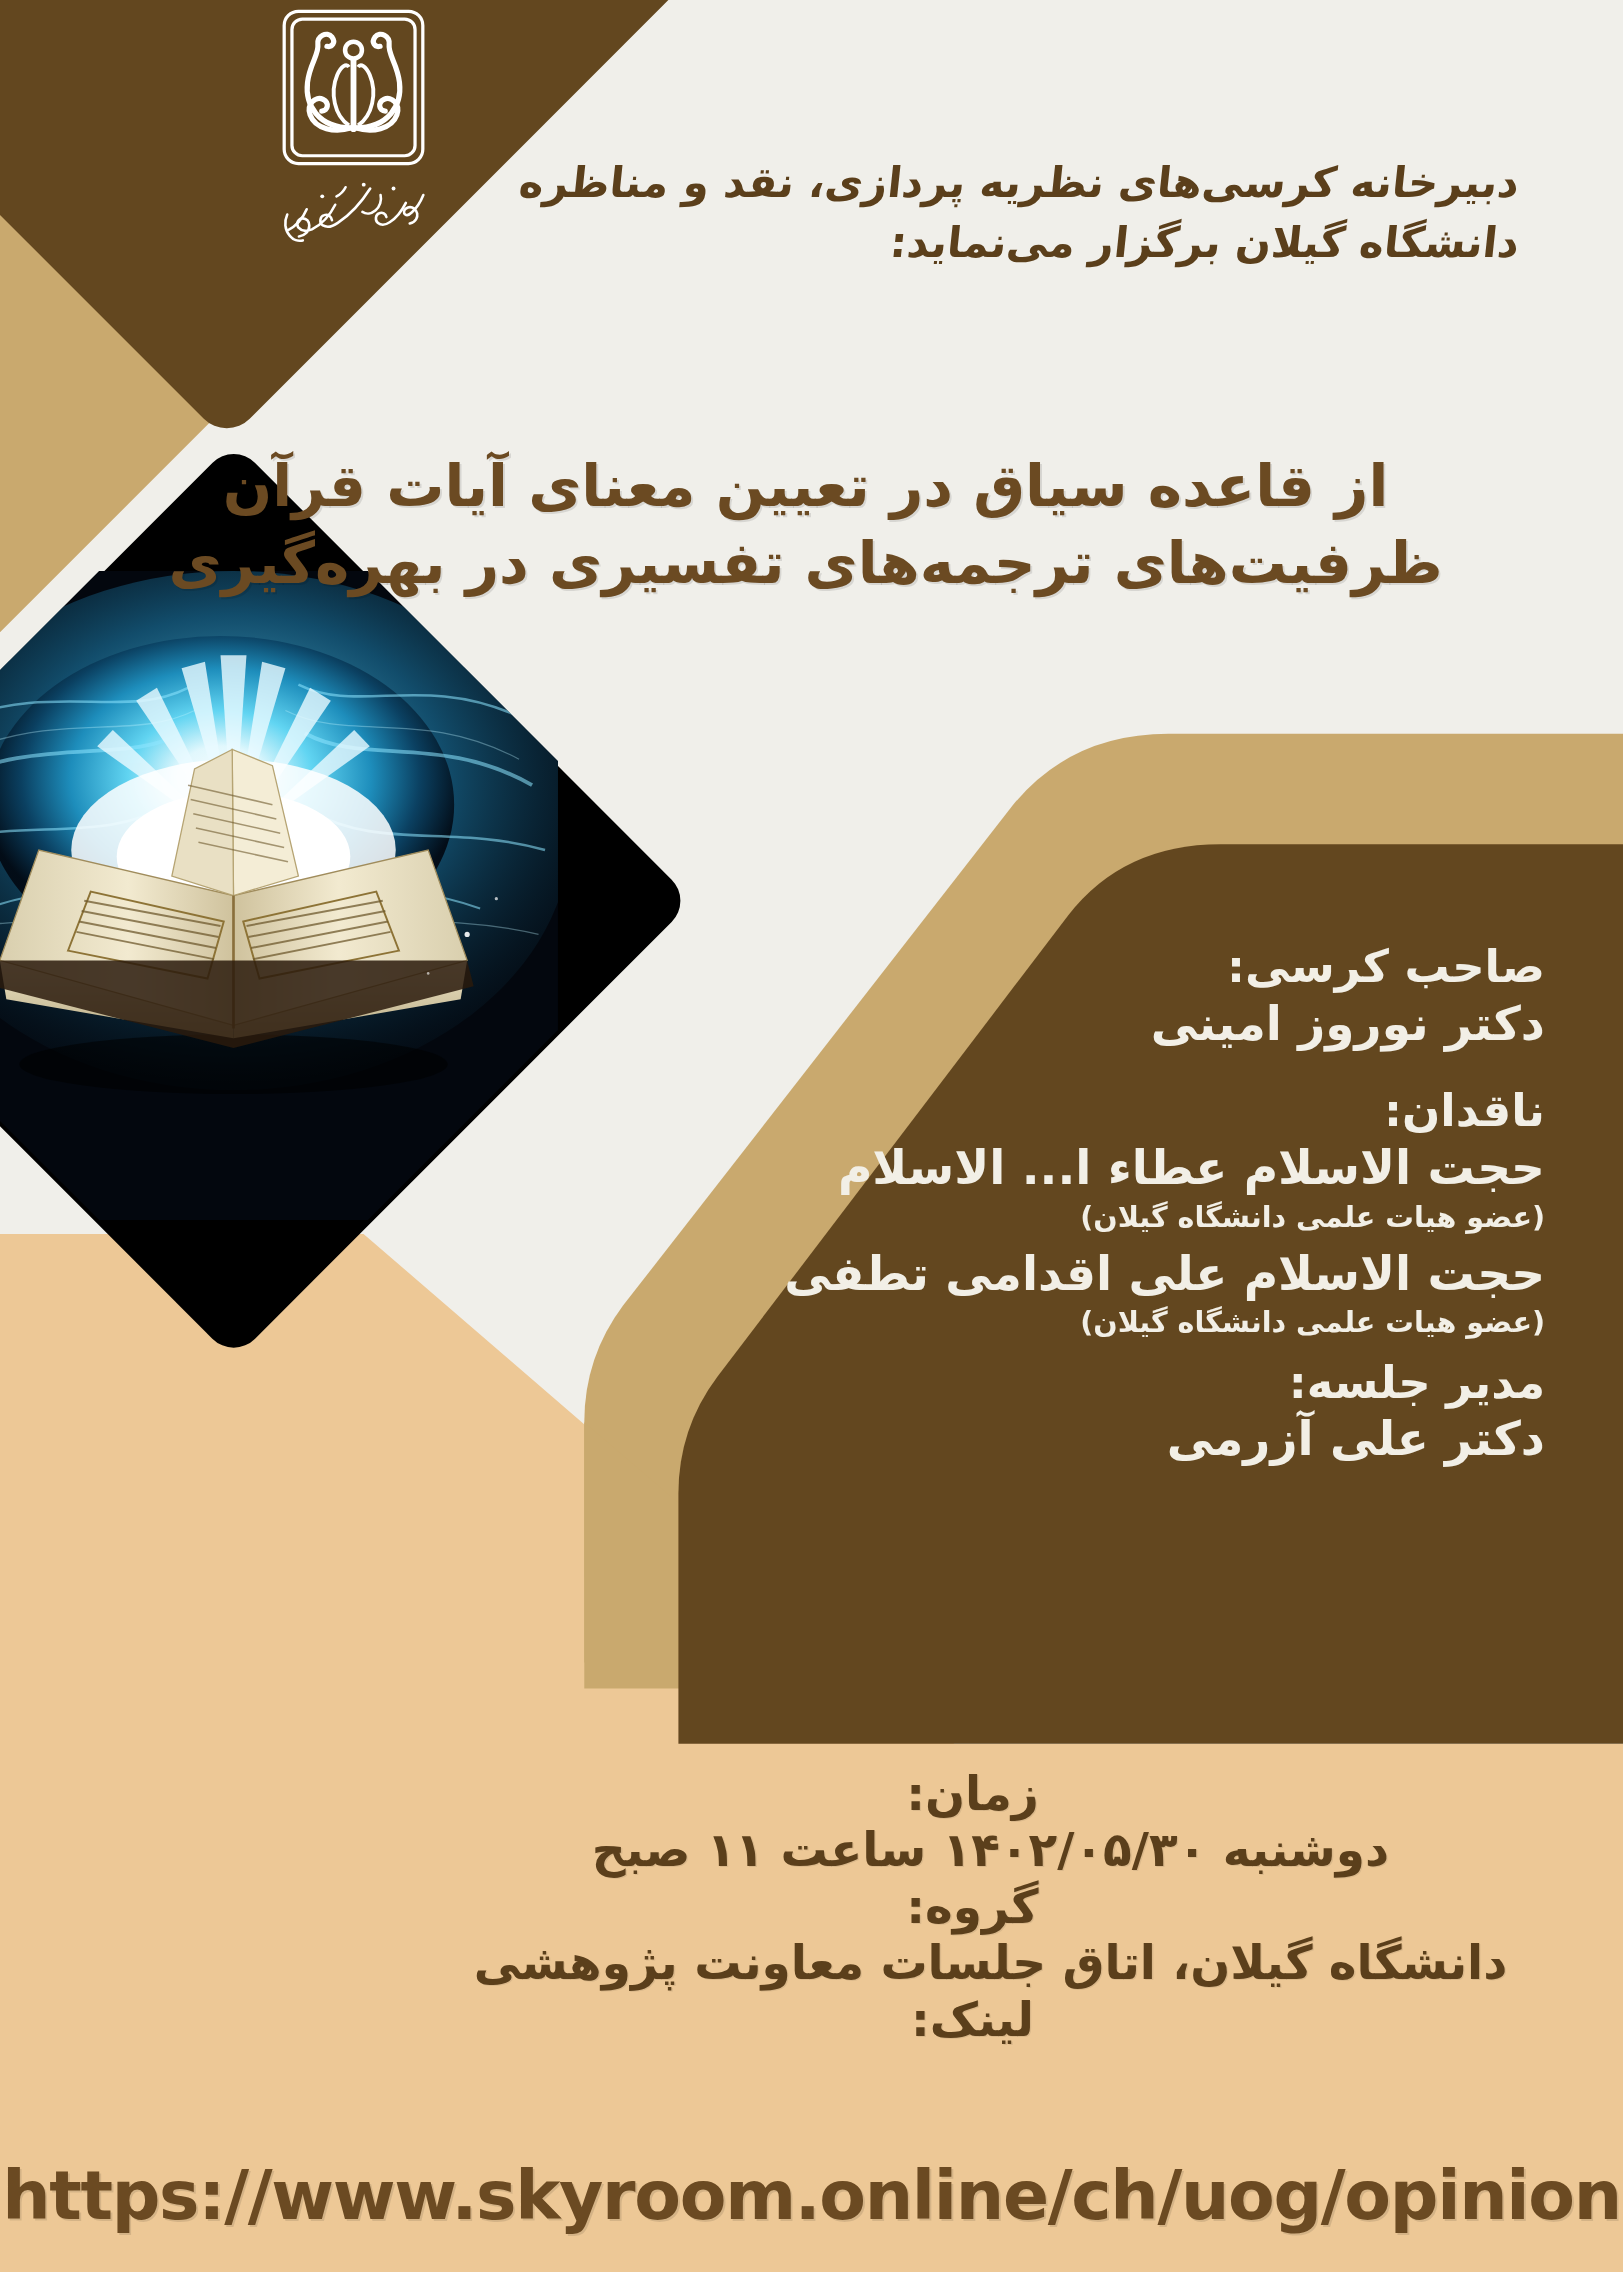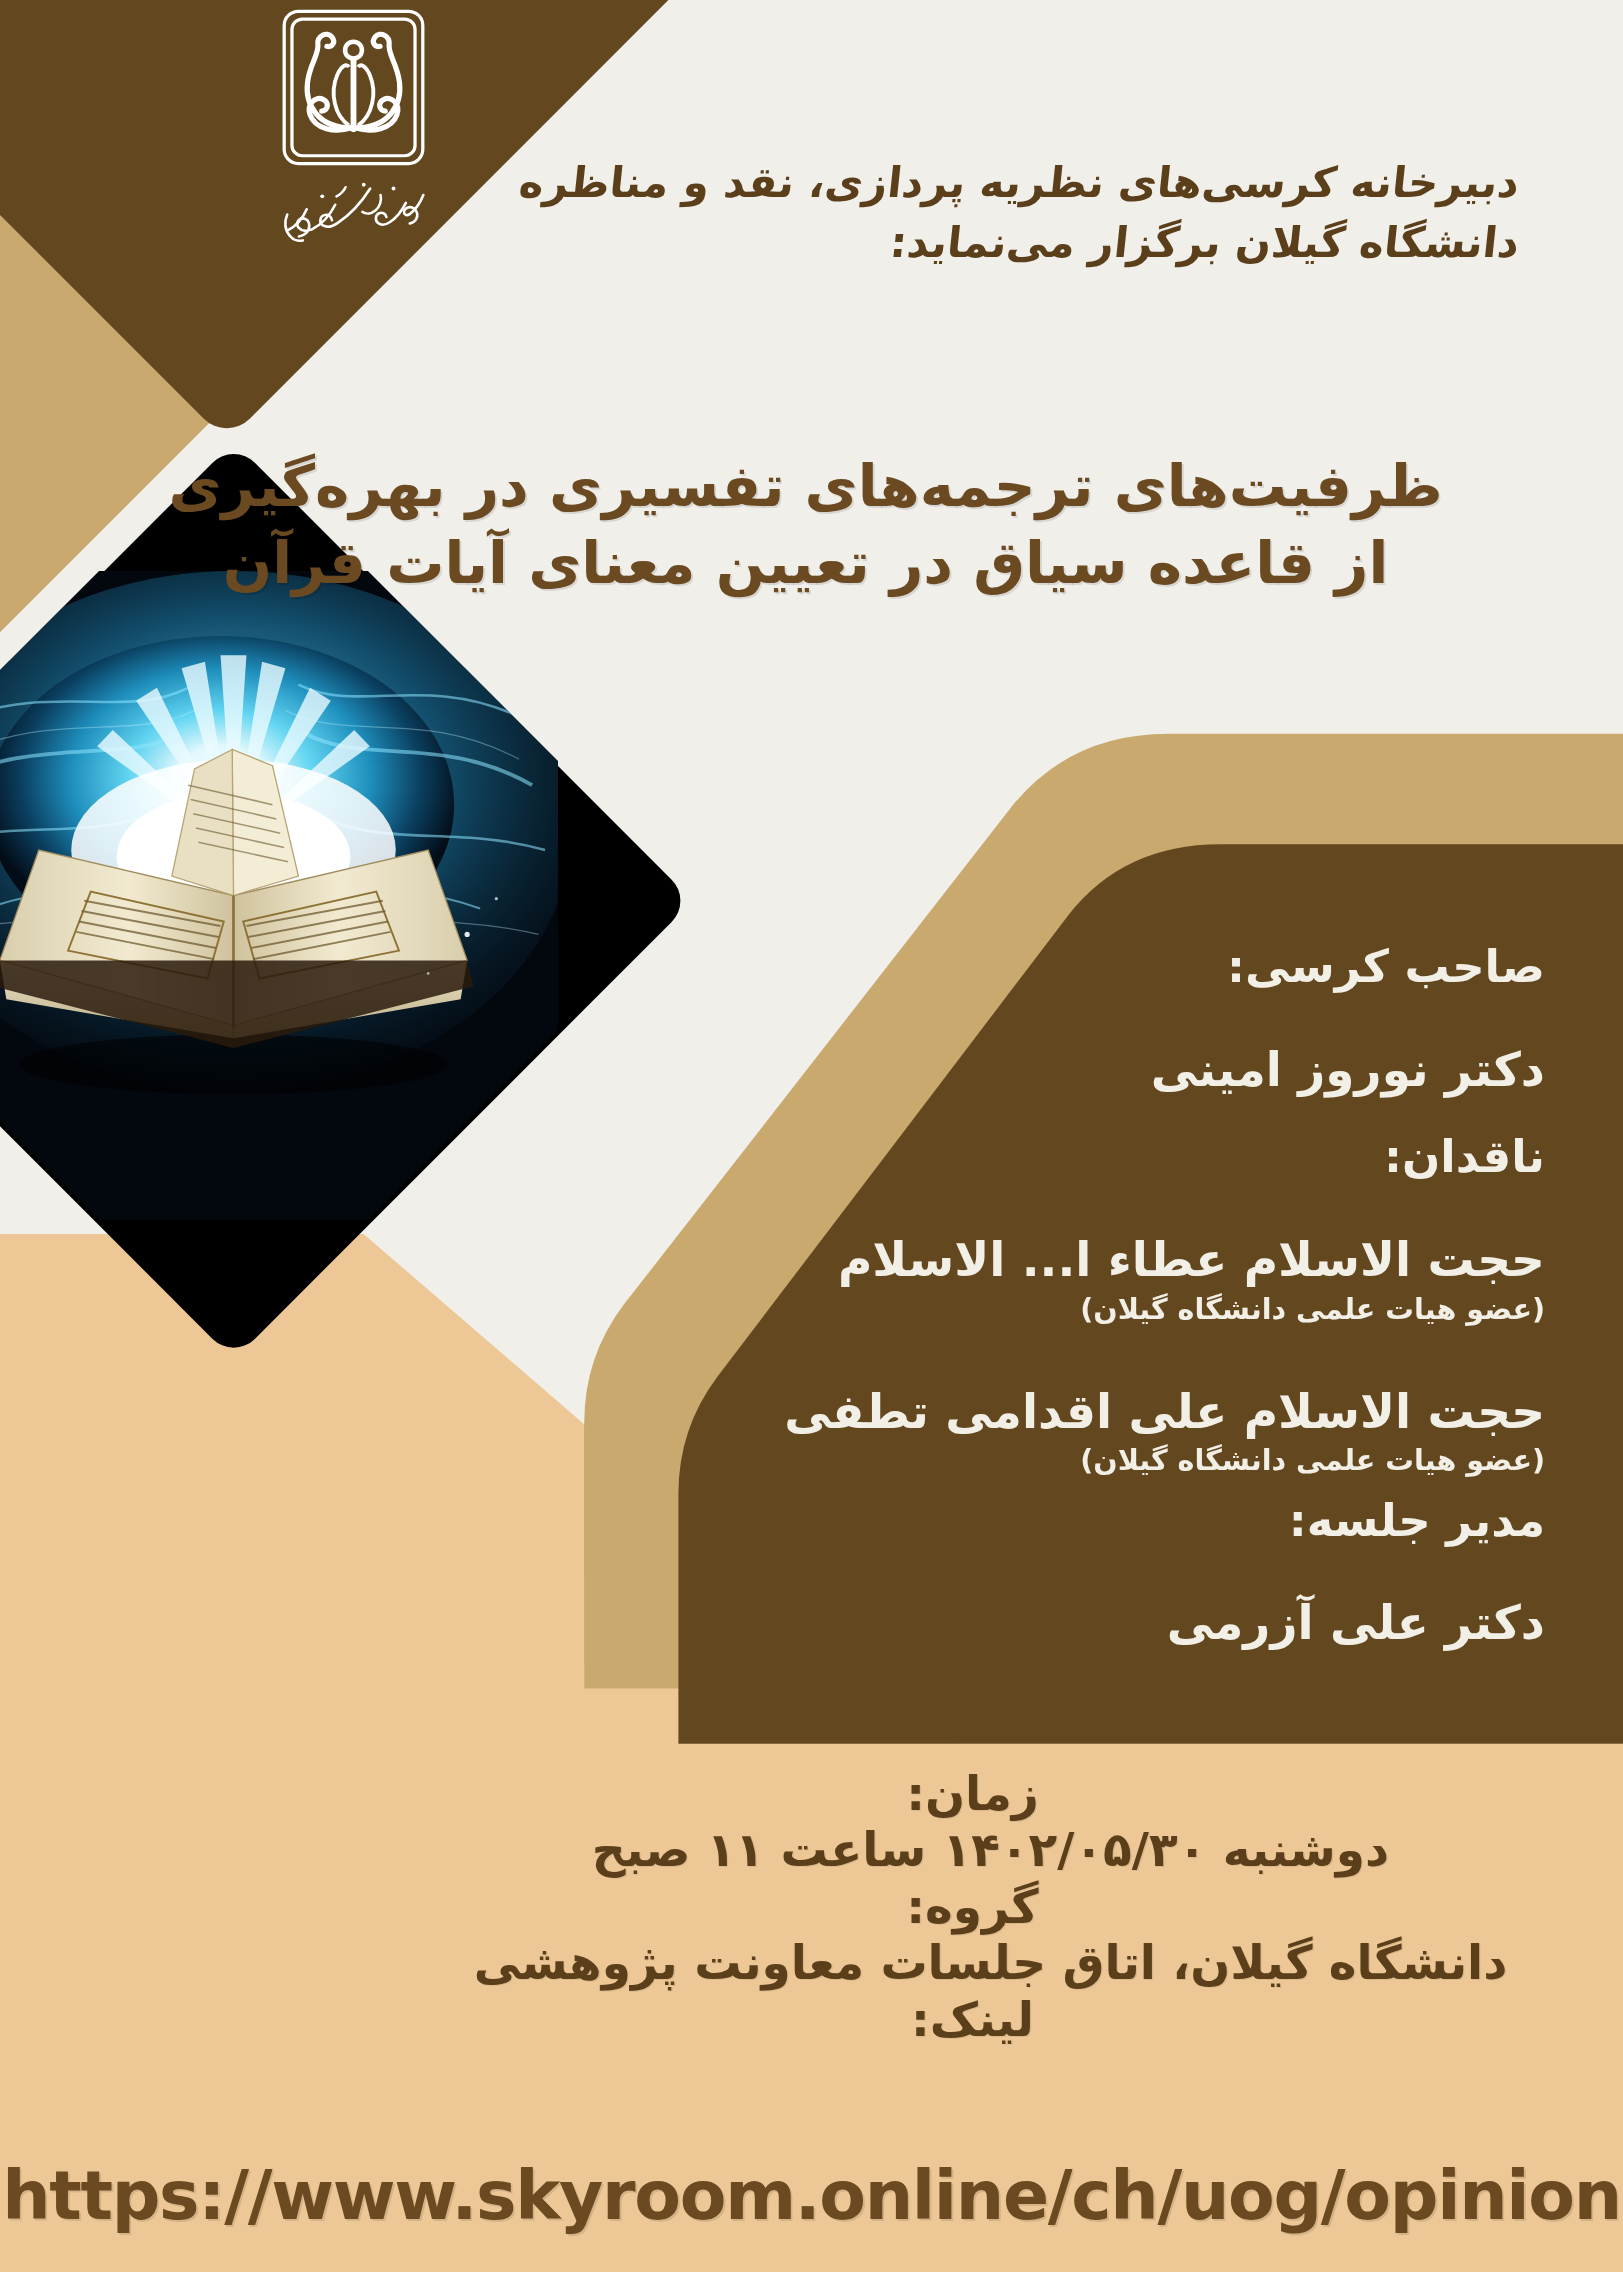--- a/index.html
+++ b/index.html
@@ -72,21 +72,21 @@
 
   
   #speakers{
     position:absolute;right:78px;top:935px;width:870px;
     text-align:right;direction:rtl;z-index:9;color:#F2EFE6;
   }
   .sp-label{
     font-size:45px;font-weight:bold;line-height:1.22;margin-top:5px;
   }
   .sp-name{
-    font-size:47px;font-weight:bold;line-height:1.24;margin-top:46px;
+    font-size:47px;font-weight:bold;line-height:1.24;
   }
   .sp-aff{
     font-size:28.6px;font-weight:bold;line-height:1.3;margin-top:1.3px;
   }
   .gap-lg{height:26px;}
   .gap-sm{height:9px;}
 
   
   #schedule{
     position:absolute;left:0;right:0;top:1766px;width:1301px;
@@ -334,22 +334,22 @@
       </g>
     </svg>
   </div>
 
   <div id="header-block">
     <div class="header-line l1">دبیرخانه کرسی‌های نظریه پردازی، نقد و مناظره</div>
     <div class="header-line l2">دانشگاه گیلان برگزار می‌نماید:</div>
   </div>
 
   <div id="title-block">
+    <div class="title-line">از قاعده سیاق در تعیین معنای آیات قرآن</div>
     <div class="title-line">ظرفیت‌های ترجمه‌های تفسیری در بهره‌گیری</div>
-    <div class="title-line">از قاعده سیاق در تعیین معنای آیات قرآن</div>
   </div>
 
   <div id="speakers">
     <div class="sp-label">صاحب کرسی:</div>
     <div class="sp-name">دکتر نوروز امینی</div>
 
     <div class="gap-lg"></div>
 
     <div class="sp-label">ناقدان:</div>
     <div class="sp-name">حجت الاسلام عطاء ا... الاسلام</div>

